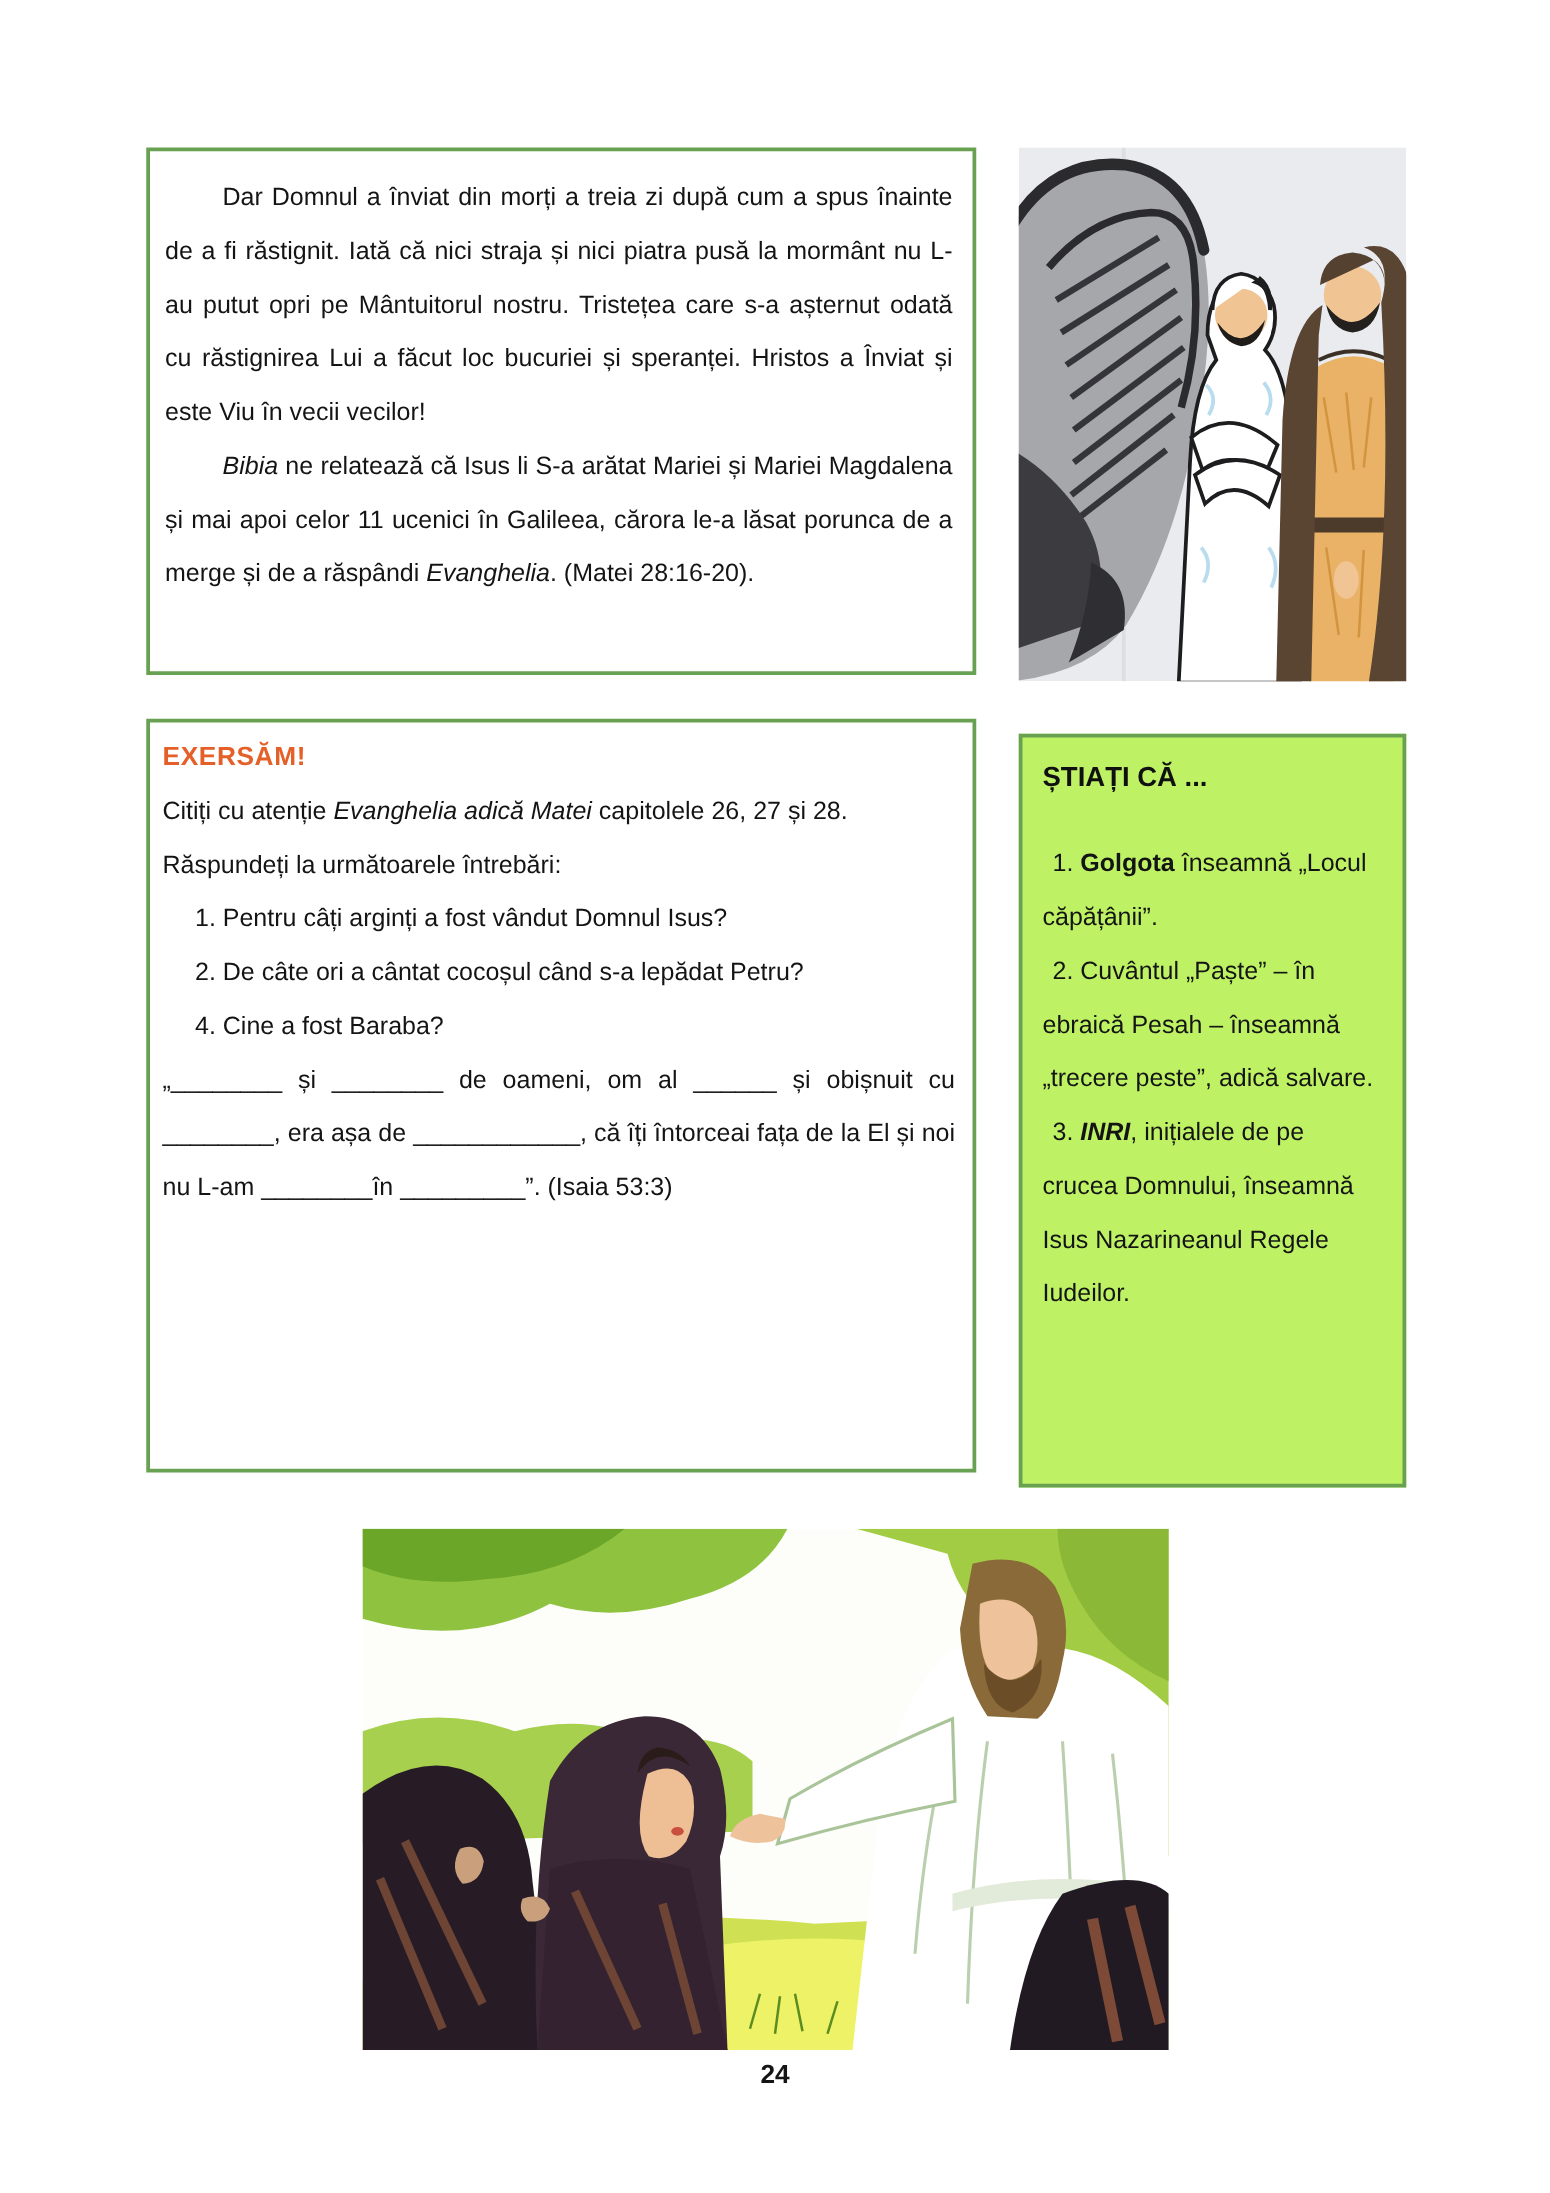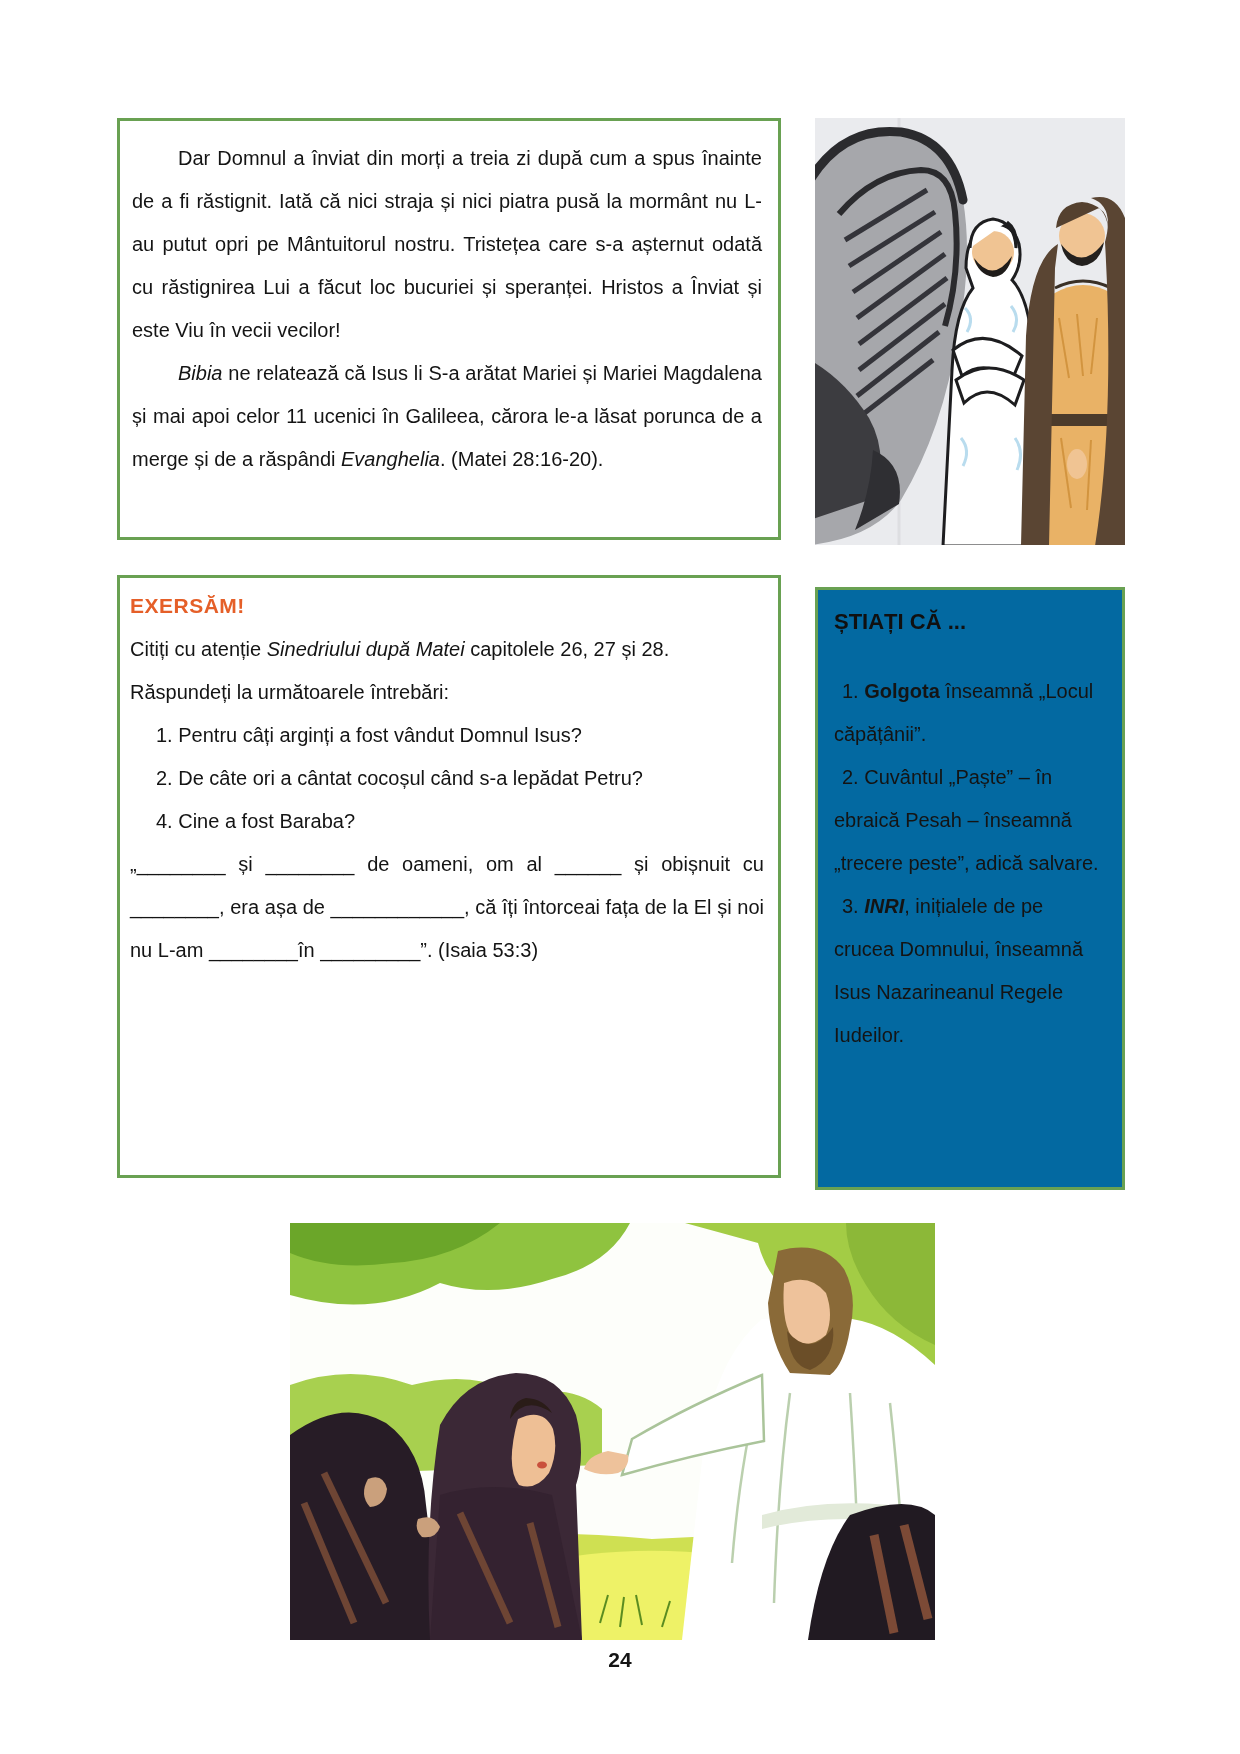--- a/index.html
+++ b/index.html
@@ -15,21 +15,21 @@
   .it { font-style:italic; }
 
   
   .exercise-box { left:117px; top:575px; width:664px; height:603px; padding:6px 14px 5px 10px; }
   .ex-heading { margin:0; font-size:21px; line-height:44px; font-weight:bold; color:#e55f28; letter-spacing:0.5px; }
   .ex-line { margin:0; font-size:20px; line-height:43px; }
   .question { text-indent:26px; text-align:justify; }
   .blanks { text-align:justify; }
 
   
-  .facts-box { left:815px; top:587px; width:310px; height:603px; background:#0369a1; padding:12px 16px 0 16px; overflow:hidden; }
+  .facts-box { left:815px; top:587px; width:310px; height:603px; background:#bef264; padding:12px 16px 0 16px; overflow:hidden; }
   .facts-heading { margin:0 0 28px 0; font-size:22px; line-height:40px; font-weight:bold; color:#101010; }
   .fact { margin:0; font-size:20px; line-height:43px; text-indent:8px; }
 
   
   .tomb-photo { position:absolute; left:815px; top:118px; width:310px; height:427px; margin:0; }
   .bottom-illustration { position:absolute; left:290px; top:1223px; width:645px; height:417px; margin:0; }
   figure svg { display:block; width:100%; height:100%; }
 
   .page-number { position:absolute; top:1648px; left:0; width:100%; text-align:center; font-weight:bold; font-size:21px; }
 </style>
@@ -94,21 +94,21 @@
             <path d="M282,200 L276,256"></path>
           <path d="M246,320 L256,390"></path>
             <path d="M276,322 L272,392"></path>
         </g>
       </g>
     </svg>
   </figure>
 
   <section class="box exercise-box">
     <h2 class="ex-heading">EXERSĂM!</h2>
-    <p class="ex-line"><span>Citiți cu atenție </span><span class="it">Sinedriului după Matei</span><span> capitolele 26, 27 și 28.</span></p>
+    <p class="ex-line"><span>Citiți cu atenție </span><span class="it">Evanghelia adică Matei</span><span> capitolele 26, 27 și 28.</span></p>
     <p class="ex-line">Răspundeți la următoarele întrebări:</p>
     <p class="ex-line question">1. Pentru câți arginți a fost vândut Domnul Isus?</p>
     <p class="ex-line question">2. De câte ori a cântat cocoșul când s-a lepădat Petru?</p>
     <p class="ex-line question">4. Cine a fost Baraba?</p>
     <p class="ex-line blanks">„________ și ________ de oameni, om al ______ și obișnuit cu ________, era așa de ____________, că îți întorceai fața de la El și noi nu L-am ________în _________”.  (Isaia 53:3)</p>
   </section>
 
   <aside class="box facts-box">
     <h2 class="facts-heading">ȘTIAȚI CĂ ...</h2>
     <p class="fact"><span>1. </span><b>Golgota</b><span> înseamnă „Locul căpățânii”.</span></p>

